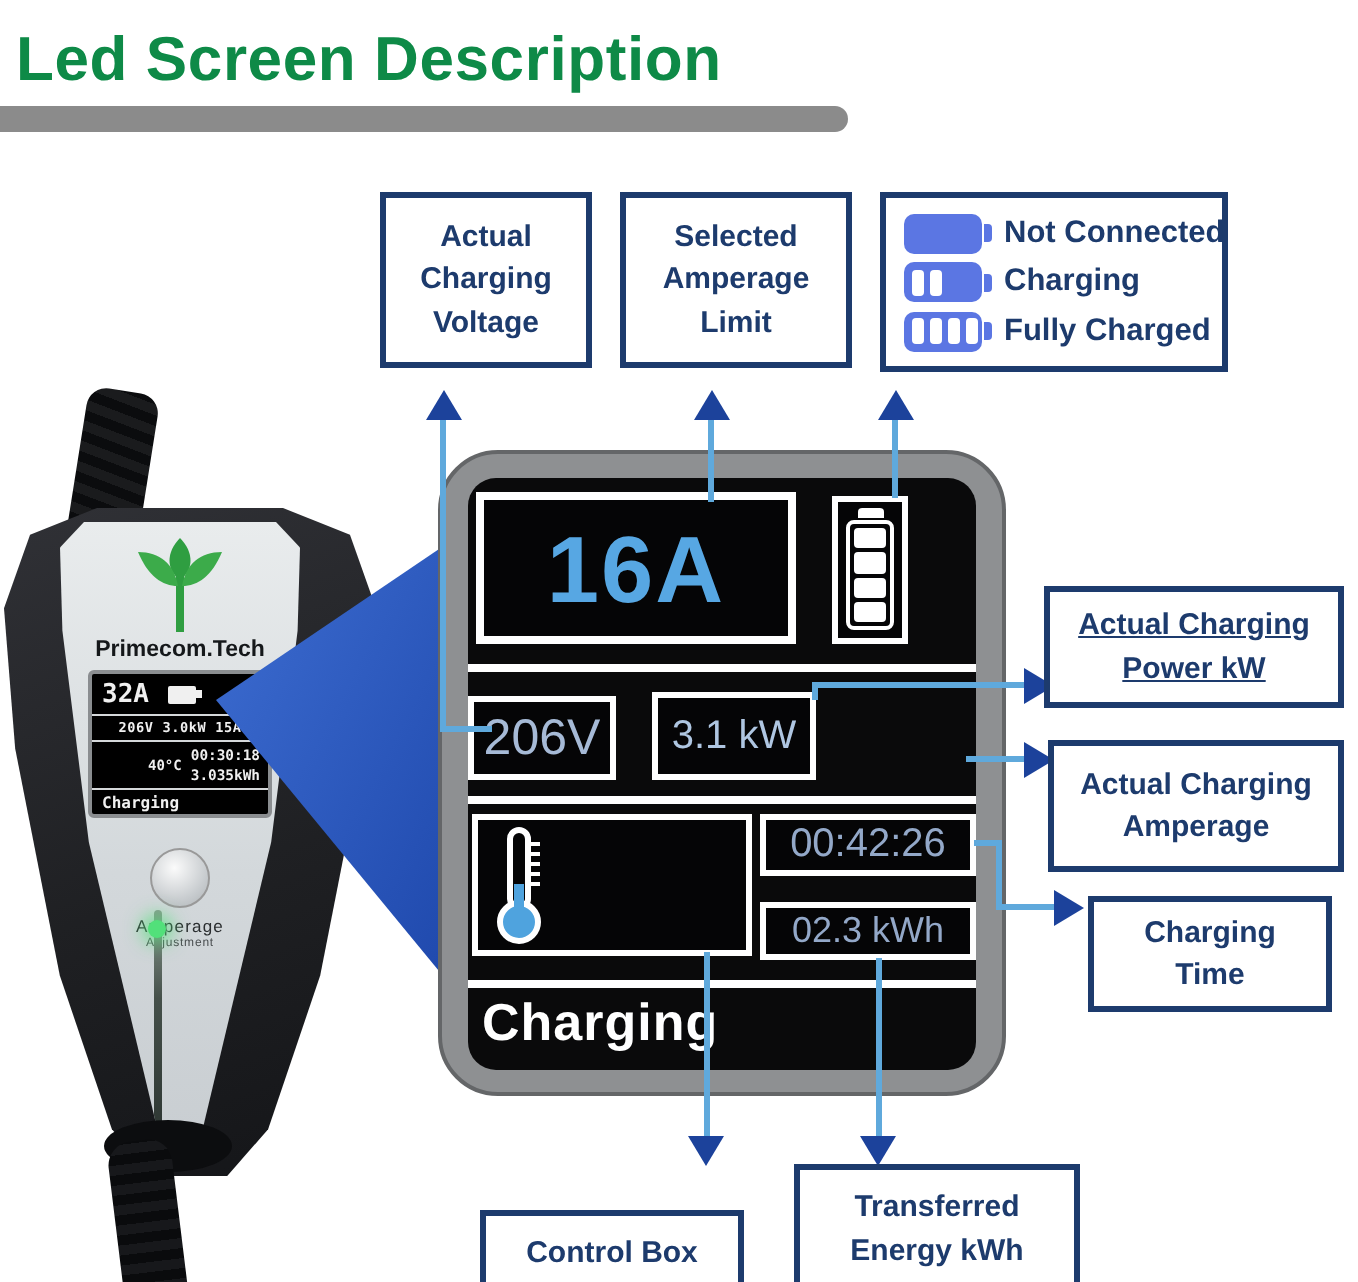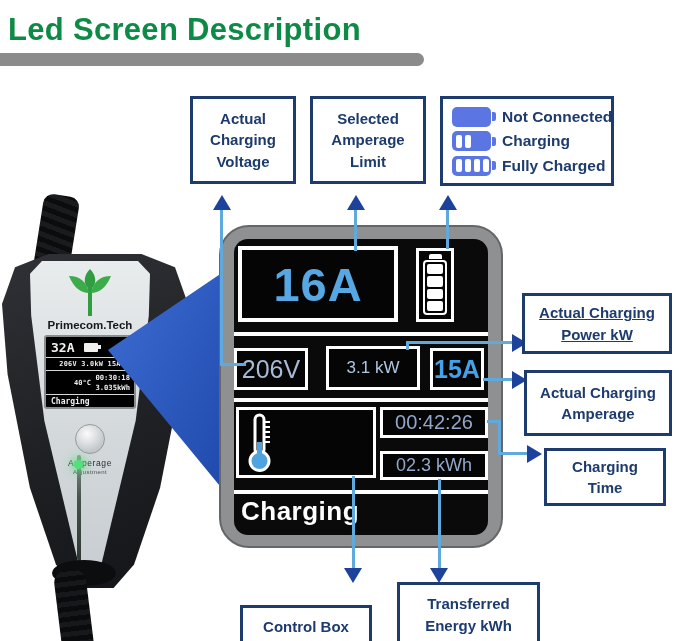--- a/index.html
+++ b/index.html
@@ -42,21 +42,21 @@
                   background:#8E9092; border:2px solid #646668; border-radius:30px; z-index:3; }
   .screen-inner { position:absolute; left:13px; top:12px; width:254px; height:296px;
                   background:#0A0A0B; border-radius:14px; }
   .sbox { position:absolute; border:3px solid #fff; background:#050506;
           display:flex; align-items:center; justify-content:center; }
   .s-amp   { left:4px;  top:7px;   width:160px; height:76px; border-width:4px;
              font-size:47px; font-weight:bold; color:#57A7E3; letter-spacing:1px; }
   .s-bat   { left:182px; top:9px;  width:38px;  height:74px;
              flex-direction:column; justify-content:flex-start; }
   .s-volt  { left:0px;  top:109px; width:74px;  height:42px; font-size:25px; color:#A6BAD6; }
-  .s-power { left:92px; top:107px; width:94px;  height:44px; font-size:17px; color:#AFC6E1; }
+  .s-power { left:92px; top:107px; width:82px;  height:44px; font-size:20px; color:#AFC6E1; }
   .s-a     { left:196px; top:109px; width:54px; height:42px; font-size:25px; font-weight:bold; color:#45A2E8; }
   .s-temp  { left:2px;  top:168px; width:140px; height:71px; justify-content:flex-start; }
   .s-temp .t-val { font-size:39px; color:#5BA8DE; margin-left:1px; }
   .s-time  { left:146px; top:168px; width:108px; height:31px; font-size:20px; color:#93A8C8; }
   .s-kwh   { left:146px; top:212px; width:108px; height:29px; font-size:18px; color:#93A8C8; }
   .sdiv { position:absolute; left:0; width:254px; height:4px; background:#fff; }
   .sdiv1 { top:93px; } .sdiv2 { top:159px; } .sdiv3 { top:251px; }
   .s-status { position:absolute; left:7px; top:257px; font-size:26px; font-weight:bold;
               color:#fff; letter-spacing:.5px; }
   
@@ -181,21 +181,20 @@
         <div class="vbat-body">
           <div class="vcell"></div>
             <div class="vcell"></div>
             <div class="vcell"></div>
             <div class="vcell"></div>
         </div>
       </div>
       <div class="sdiv sdiv1"></div>
       <div class="sbox s-volt">206V</div>
       <div class="sbox s-power">3.1 kW</div>
-      <div class="sbox s-a">15A</div>
       <div class="sdiv sdiv2"></div>
       <div class="sbox s-temp">
         <svg width="30" height="62" viewBox="0 0 30 62" style="margin-left:5px;">
           <rect x="11" y="3" width="9" height="39" rx="4.5" fill="none" stroke="#fff" stroke-width="3"></rect>
           <line x1="21" y1="10" x2="26" y2="10" stroke="#fff" stroke-width="2"></line>
           <line x1="21" y1="15" x2="26" y2="15" stroke="#fff" stroke-width="2"></line>
           <line x1="21" y1="20" x2="26" y2="20" stroke="#fff" stroke-width="2"></line>
           <line x1="21" y1="25" x2="26" y2="25" stroke="#fff" stroke-width="2"></line>
           <line x1="21" y1="30" x2="26" y2="30" stroke="#fff" stroke-width="2"></line>
           <circle cx="15.5" cy="49" r="9.5" fill="#4FA3DE" stroke="#fff" stroke-width="3"></circle>

